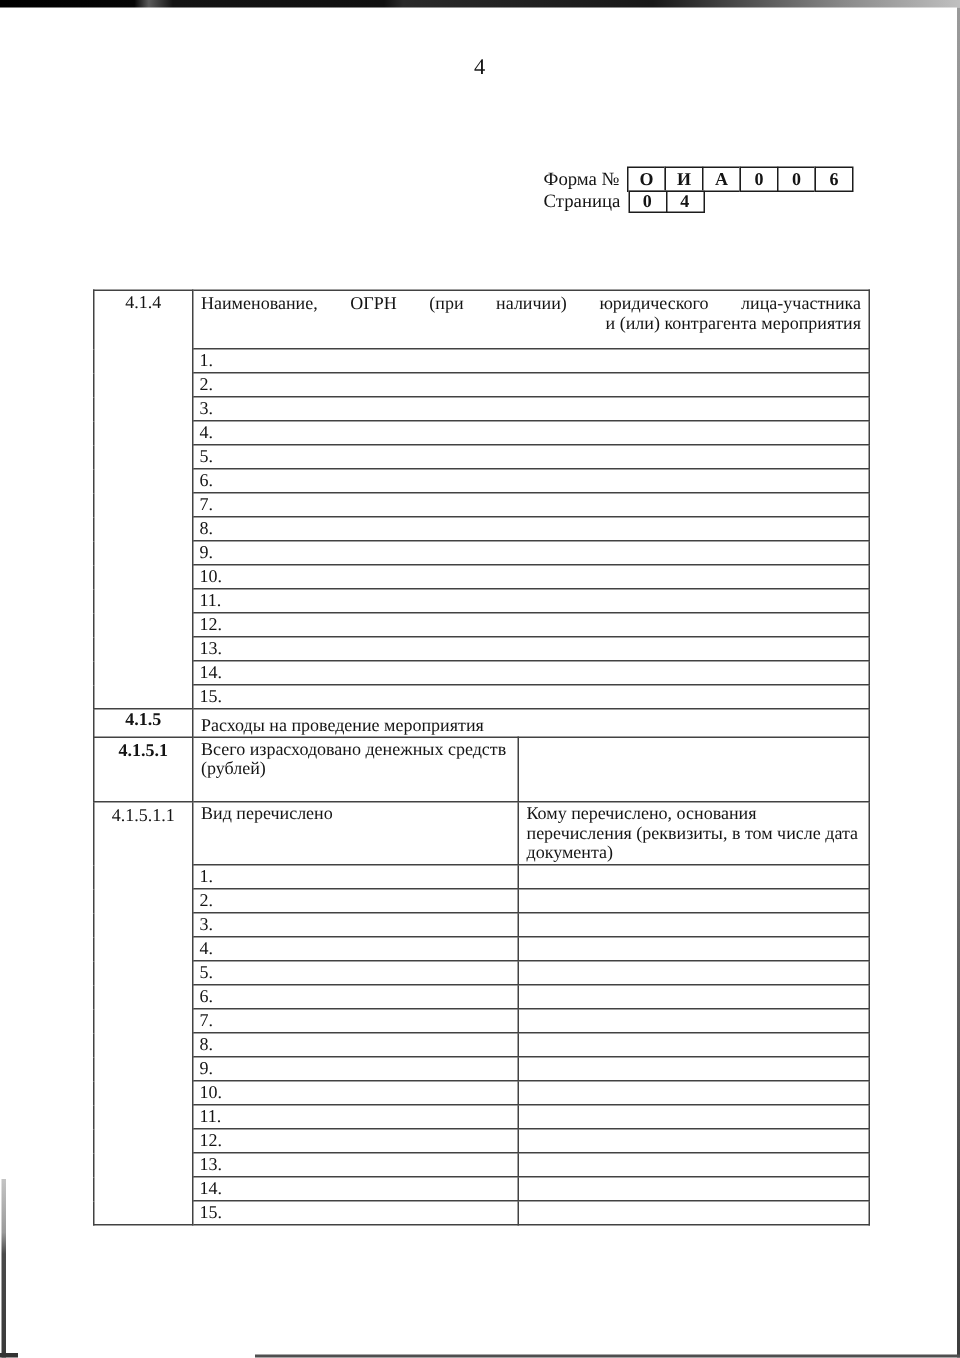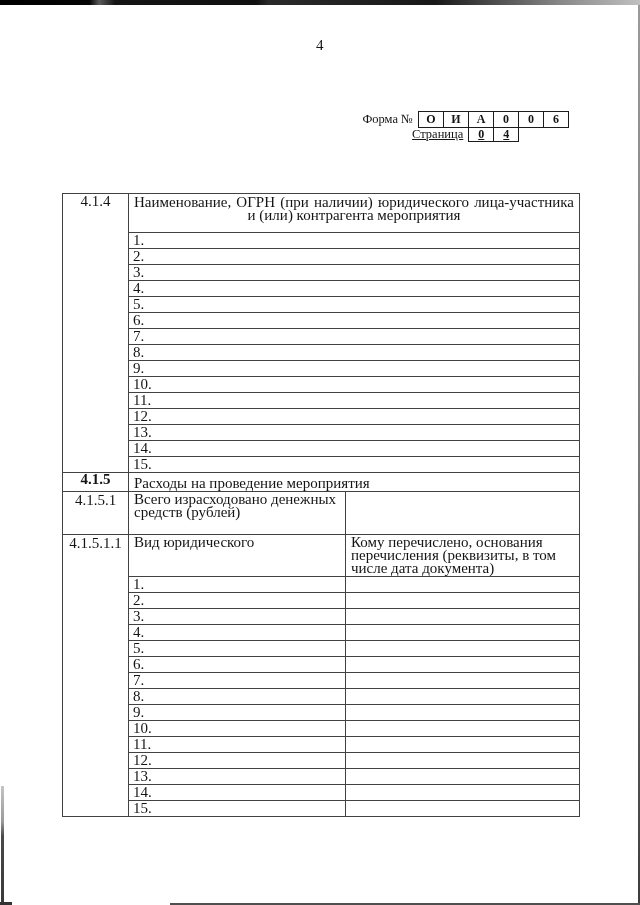--- a/index.html
+++ b/index.html
@@ -23,56 +23,56 @@
   .edge-bottom{position:absolute;left:170px;bottom:0;width:470px;height:2px;background:#4f4f4f;}
   .edge-bottom-left{position:absolute;left:0;bottom:0;width:12px;height:3px;background:#333;}
 
   .page-number{
     position:absolute;top:37px;left:0;width:640px;
     text-align:center;font-size:15px;letter-spacing:.5px;
   }
 
   
   .form-block{position:absolute;top:111px;right:71px;}
-  .form-row{display:flex;justify-content:center;align-items:stretch;}
-  .form-row + .form-row{margin-top:-1px;text-decoration:underline;}
+  .form-row{display:flex;justify-content:flex-start;align-items:stretch;}
+  .form-row + .form-row{margin-top:-1px;}
   .form-label{font-size:12.5px;align-self:center;margin-right:5px;white-space:nowrap;}
   .boxes{display:flex;}
   .box{
     width:24px;height:15px;box-sizing:content-box;
     border:1px solid #1c1c1c;margin-left:-1px;
     display:flex;align-items:center;justify-content:center;
     font-weight:bold;font-size:12px;background:#fff;
   }
   .boxes .box:first-child{margin-left:0;}
   .form-row.pg .box{height:13px;}
 
   
   table.form-table{
     position:absolute;left:62px;top:193px;width:517px;
     border-collapse:collapse;table-layout:fixed;
-    font-size:15px;line-height:13px;
+    font-size:12px;line-height:13px;
   }
   table.form-table td{
     border:1px solid #424242;
     vertical-align:top;
     padding:1px 4px 0 4px;
     overflow:hidden;
   }
   td.idx{text-align:center;padding:2px 1px 0 1px;}
   td.numcell{height:14px;padding:0 0 0 4px;}
   tr.rhead414 td.txt{
     height:36px;padding:2px 5px 0 5px;margin-left:23px;
   }
   .jline1{display:block;text-align:justify;text-align-last:justify;}
-  .jline2{display:block;text-align:center;}
+  .jline2{display:block;text-align:right;}
   tr.r415 td{height:14px;padding:4px 0 0 5px;}
   tr.r415 td.idx{padding:0 1px;font-weight:bold;}
   tr.r4151 td{height:29px;padding:1px 5px 12px 5px;}
-  tr.r4151 td.idx{padding:2px 1px 0 1px;}
+  tr.r4151 td.idx{padding:2px 1px 0 1px;font-weight:bold;}
   tr.r41511 td{height:40px;padding:1px 5px 0 5px;font-family:Liberation Serif, serif;}
   tr.r41511 td.idx{padding:2px 1px 0 1px;}
 </style>
 </head>
 <body>
 
 <div class="page">
 
   <div class="edge-top"></div>
   <div class="edge-right"></div>
@@ -169,21 +169,21 @@
       </tr>
 
       <tr class="r4151">
         <td class="idx">4.1.5.1</td>
         <td>Всего израсходовано денежных средств (рублей)</td>
         <td></td>
       </tr>
 
       <tr class="r41511">
         <td class="idx" rowspan="16">4.1.5.1.1</td>
-        <td>Вид юридического</td>
+        <td>Вид перечислено</td>
         <td>Кому перечислено, основания перечисления (реквизиты, в том числе дата документа)</td>
       </tr>
       <tr>
           <td class="numcell">1.</td>
           <td></td>
         </tr>
       <tr>
           <td class="numcell">2.</td>
           <td></td>
         </tr>

